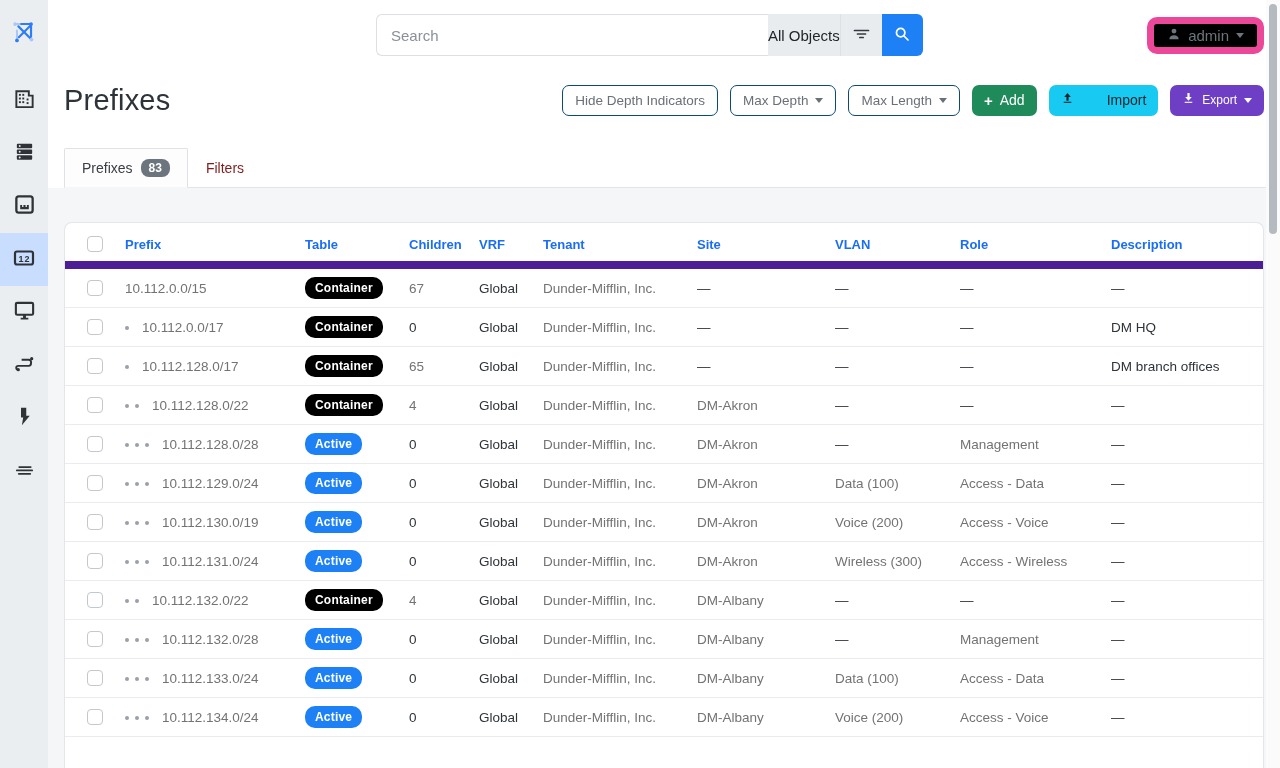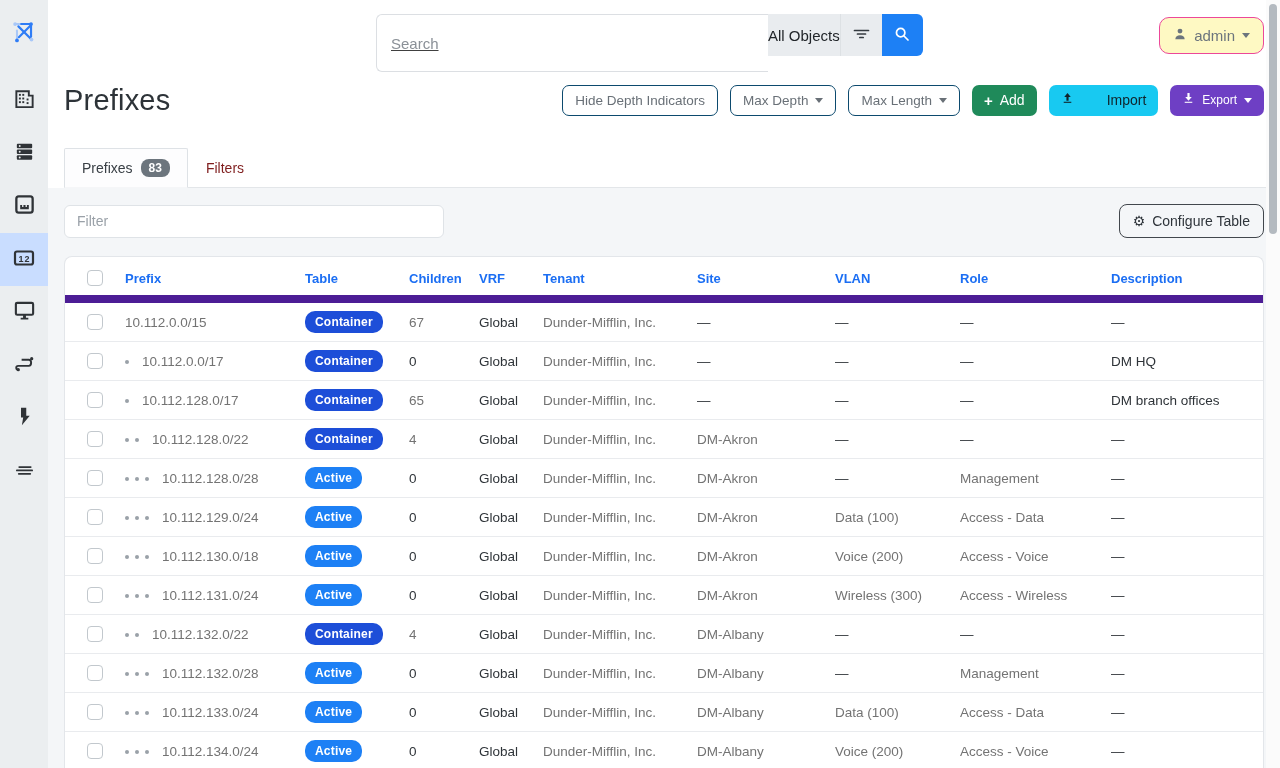--- a/index.html
+++ b/index.html
@@ -20,40 +20,40 @@
     width:48px; height:53px; display:flex; align-items:center; justify-content:center;
     cursor:pointer;
   }
   .side-item.active { background:#c9ddff; }
   
   .main { margin-left:48px; position:relative; }
   
   .topbar { position:relative; height:70px; background:#fff; }
   .search-group { position:absolute; left:328px; top:14px; display:flex; height:42px; }
   .search-input {
-    width:392px; height:58px; border:1px solid #dcdfe3; border-right:none;
+    width:392px; height:42px; border:1px solid #dcdfe3; border-right:none;
     border-radius:6px 0 0 6px; padding:0 14px; font-size:15px; color:#404040;
-    font-family:"Liberation Sans", sans-serif; outline:none;text-decoration:underline;
+    font-family:"Liberation Sans", sans-serif; outline:none;
   }
   .search-input::placeholder { color:#8a9097; }
   .btn-scope {
     height:42px; padding:0 0; background:#e9ecef; border:none;
     font-size:15px; color:#212529; font-family:"Liberation Sans", sans-serif; cursor:pointer;
   }
   .btn-filtericon {
     width:42px; height:42px; background:#e9ecef; border:none; border-left:1px solid #dde1e4;
     display:flex; align-items:center; justify-content:center; cursor:pointer;
   }
   .btn-searchicon {
     width:41px; height:42px; background:#1d80f5; border:none; border-radius:0 6px 6px 0;
     display:flex; align-items:center; justify-content:center; cursor:pointer;
   }
   .user-btn {
     position:absolute; right:16px; top:17px; height:37px; padding:0 13px;
-    border:1px solid #ec4899; border-radius:10px; background:#fef9c3;
+    border:7px solid #ec4899; border-radius:10px; background:#000000;
     display:flex; align-items:center; gap:7px; color:#6c757d; font-size:15px; cursor:pointer;
   }
   .caret { width:0; height:0; border-left:4px solid transparent; border-right:4px solid transparent; border-top:5px solid currentColor; display:inline-block; }
   
   .page-head { display:flex; align-items:center; padding:0 16px; height:52px; margin-top:4px; }
   .page-title { font-size:29px; font-weight:400; color:#2d3338; margin:0 auto 0 0; letter-spacing:.2px; }
   .head-actions { display:flex; align-items:center; gap:12px; }
   .btn {
     height:31px; border-radius:7px; font-size:13.5px; display:inline-flex; align-items:center;
     gap:7px; padding:0 12px; cursor:pointer; font-family:"Liberation Sans", sans-serif; white-space:nowrap;
@@ -106,21 +106,21 @@
   .th-check, .c-check { width:50px; padding-left:22px; }
   .cb {
     appearance:none; -webkit-appearance:none; width:16px; height:16px;
     border:1px solid #c2c8cd; border-radius:4px; background:#fff; margin:0; cursor:pointer; display:block;
   }
   .lnk { color:#737373; text-decoration:none; cursor:pointer; }
   .badge {
     display:inline-block; padding:5px 10px; border-radius:10px; color:#fff;
     font-size:12px; font-weight:bold; line-height:1; letter-spacing:.2px;
   }
-  .badge-container { background:#1d4ed8; }
+  .badge-container { background:#000000; }
   .badge-active { background:#1d80f5; }
   .dots { display:inline-block; margin-right:7px; }
   .dot {
     display:inline-block; width:4px; height:4px; border-radius:50%; background:#9aa1a8;
     margin-right:6px; vertical-align:2px;
   }
   
   .sb-track { position:fixed; right:0; top:0; width:14px; height:768px; background:#fbfbfb; z-index:20; }
   .sb-thumb { position:absolute; right:3px; top:4px; width:8px; height:230px; background:#b4bac0; border-radius:6px; }
 </style>
@@ -315,27 +315,20 @@
     <div class="tab active">
       <span>Prefixes</span>
       <span class="tab-badge">83</span>
     </div>
     <div class="tab">
       <span>Filters</span>
     </div>
   </div>
 
   <div class="panel">
-    <div class="controls-row">
-      <input class="filter-input" type="text" placeholder="Filter" style="">
-      <button class="btn-configure">
-        <span class="gear-glyph">⚙</span>
-        <span>Configure Table</span>
-      </button>
-    </div>
 
     <div class="card">
       <table>
         <colgroup>
           <col style="width:50px">
             <col style="width:180px">
             <col style="width:104px">
           <col style="width:70px">
             <col style="width:64px">
             <col style="width:154px">
@@ -442,21 +435,21 @@
               <td><a href="#" class="lnk">Dunder-Mifflin, Inc.</a></td>
               <td><a href="#" class="lnk">DM-Akron</a></td>
               <td><a href="#" class="lnk">Data (100)</a></td>
               <td><a href="#" class="lnk">Access - Data</a></td>
               <td><span>—</span></td>
             </tr>
             <tr>
               <td class="c-check">
                 <input type="checkbox" class="cb" style="">
               </td>
-              <td><span class="dots"><span class="dot"></span><span class="dot"></span><span class="dot"></span></span><a href="#" class="lnk">10.112.130.0/18</a></td>
+              <td><span class="dots"><span class="dot"></span><span class="dot"></span><span class="dot"></span></span><a href="#" class="lnk">10.112.130.0/19</a></td>
               <td><span class="badge badge-active">Active</span></td>
               <td><span>0</span></td>
               <td><span>Global</span></td>
               <td><a href="#" class="lnk">Dunder-Mifflin, Inc.</a></td>
               <td><a href="#" class="lnk">DM-Akron</a></td>
               <td><a href="#" class="lnk">Voice (200)</a></td>
               <td><a href="#" class="lnk">Access - Voice</a></td>
               <td><span>—</span></td>
             </tr>
             <tr>

